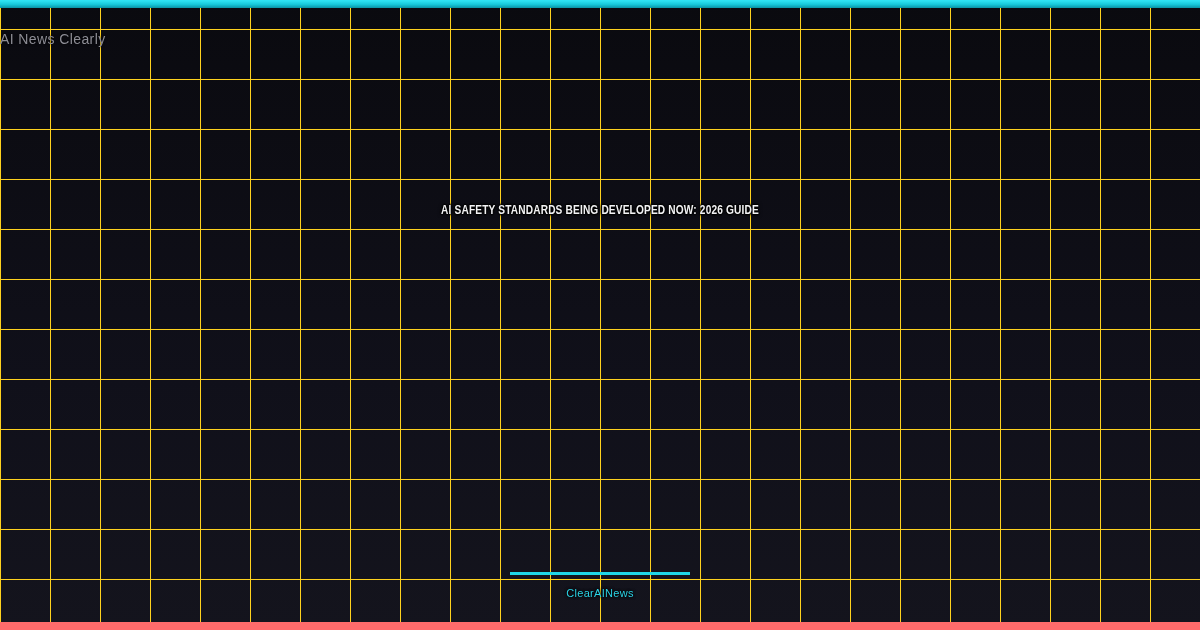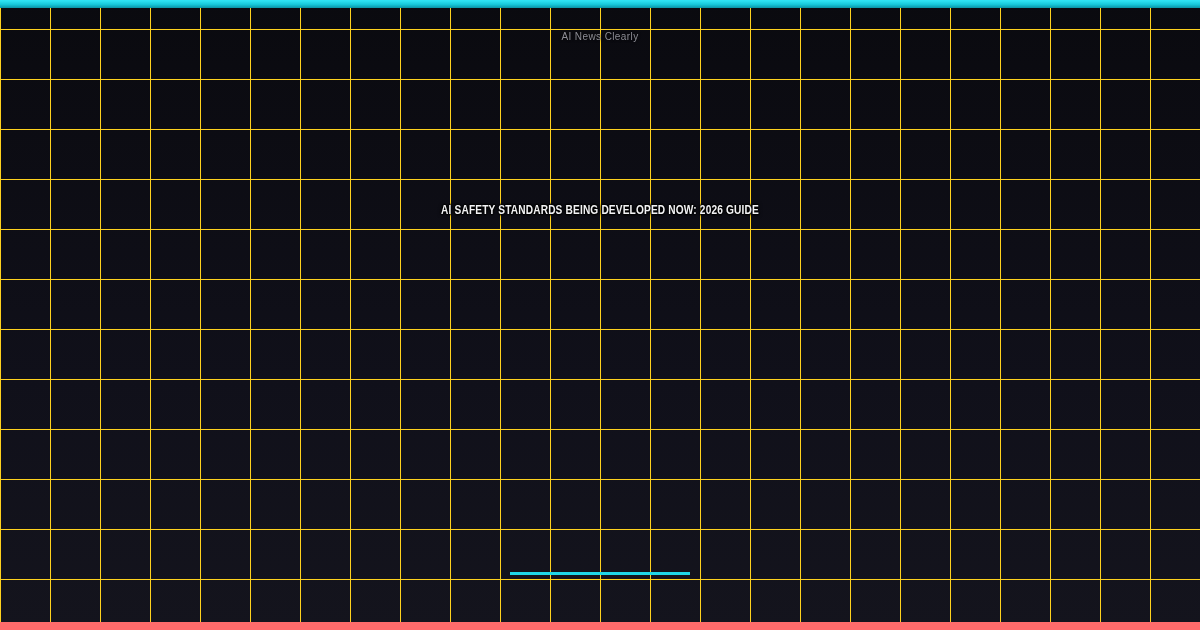--- a/index.html
+++ b/index.html
@@ -39,22 +39,22 @@
   .bottom-bar {
     position: absolute;
     bottom: 0; left: 0; right: 0;
     height: 8px;
     background: var(--bottom-bar, #ff6b6b);
     z-index: 3;
   }
   .site-name {
     position: absolute;
     top: 31px; left: 0; right: 0;
-    text-align: center;
-    font-size: 10px;
+    text-align: left;
+    font-size: 14px;
     font-weight: 400;
     letter-spacing: 0.4px;
     color: var(--site-name-text, #8d8d95);
     text-shadow: 0 0 3px rgba(0,0,0,0.9);
     z-index: 2;
   }
   .headline {
     position: absolute;
     top: 202px; left: 0; right: 0;
     margin: 0;
@@ -97,15 +97,16 @@
 
 <div class="card">
   <div class="top-bar"></div>
 
   <div class="site-name">AI News Clearly</div>
 
   <h1 class="headline">AI SAFETY STANDARDS BEING DEVELOPED NOW: 2026 GUIDE</h1>
 
   <div class="divider-line"></div>
 
+  <div class="brand">ClearAINews</div>
 
   <div class="bottom-bar"></div>
 </div>
 
 </body></html>

